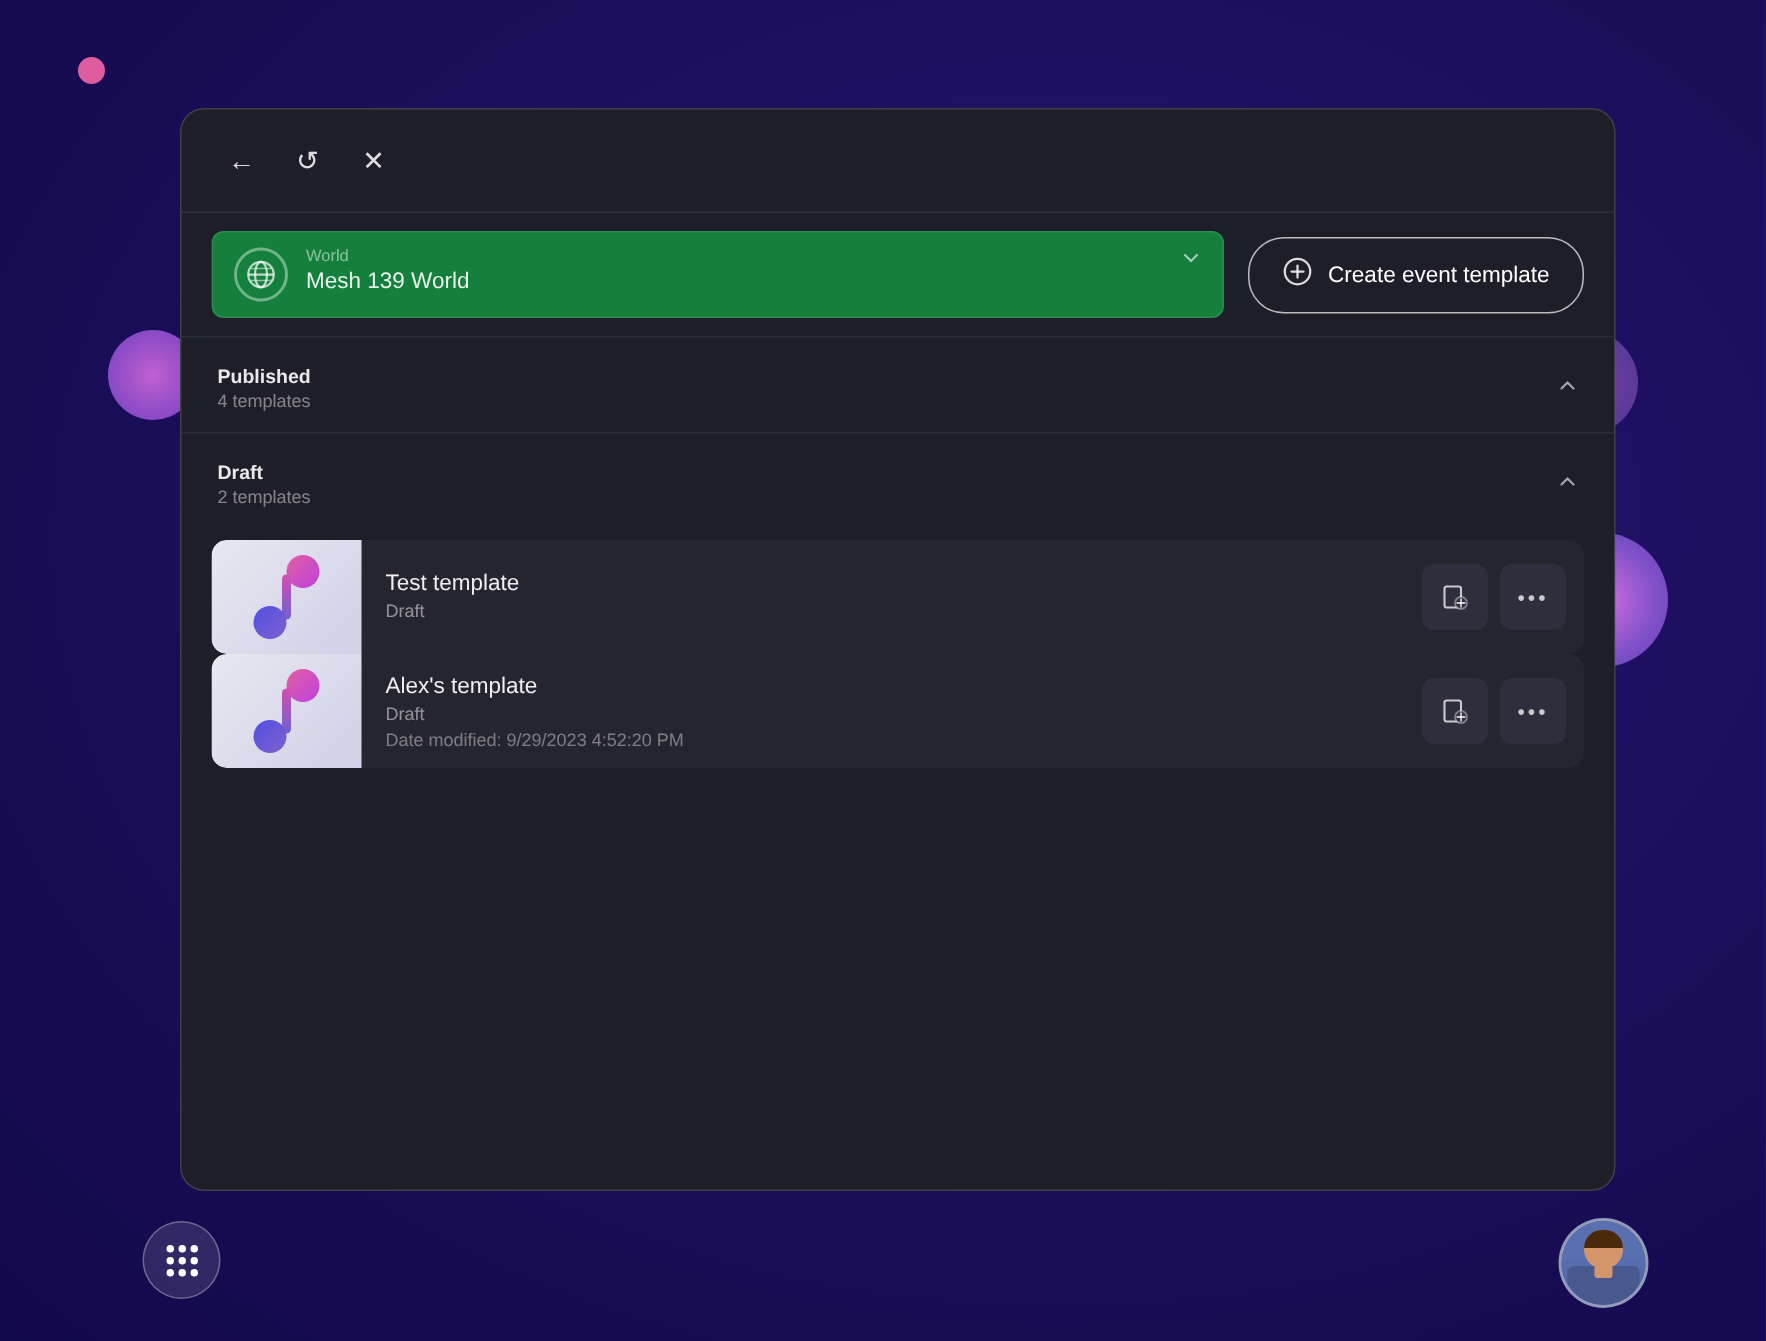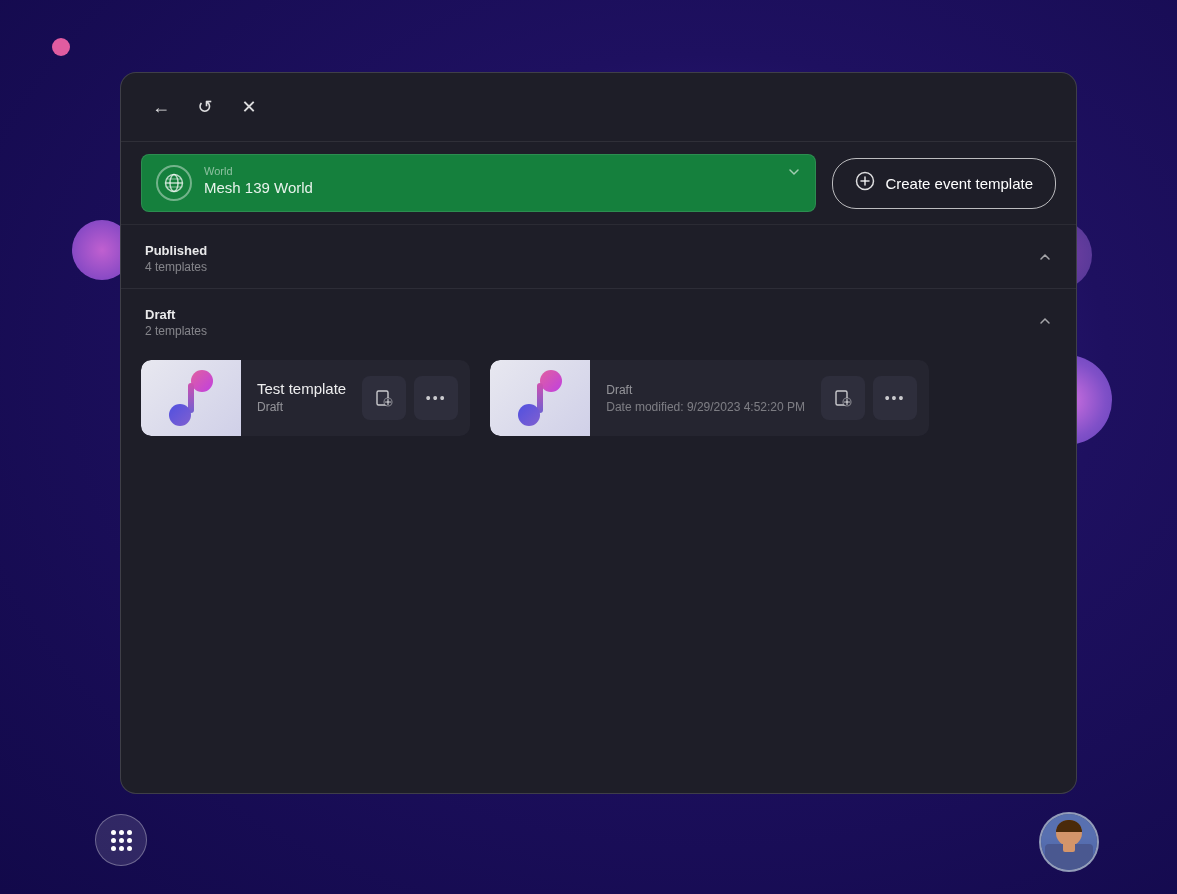--- a/index.html
+++ b/index.html
@@ -249,22 +249,22 @@
     .section-divider {
       height: 1px;
       background: rgba(255,255,255,0.07);
       margin: 0 0;
     }
 
     
     .template-list {
       padding: 8px 20px;
       display: flex;
-      flex-direction: row;
-      gap: 20px;
+      flex-direction: column;
+      gap: 0;
     }
     .template-item {
       display: flex;
       align-items: center;
       background: #252530;
       border-radius: 10px;
       overflow: hidden;
       gap: 0;
     }
     .template-thumb {
@@ -456,20 +456,21 @@
 
       <div class="template-item">
         <div class="template-thumb">
           <div class="mesh-logo">
             <div class="mesh-logo-circle-top"></div>
             <div class="mesh-logo-connector"></div>
             <div class="mesh-logo-circle-bottom"></div>
           </div>
         </div>
         <div class="template-info">
+          <div class="template-name">Alex's template</div>
           <div class="template-status">Draft</div>
           <div class="template-date">Date modified: 9/29/2023 4:52:20 PM</div>
         </div>
         <div class="template-actions">
           <button class="action-btn">
             <svg width="20" height="20" viewBox="0 0 20 20" fill="none">
               <rect x="3" y="3" width="11" height="14" rx="1.5" stroke="rgba(255,255,255,0.75)" stroke-width="1.4" fill="none"></rect>
               <circle cx="14" cy="14" r="4" fill="#2e2e3c" stroke="rgba(255,255,255,0.4)" stroke-width="1.2"></circle>
               <line x1="14" y1="11.5" x2="14" y2="16.5" stroke="rgba(255,255,255,0.75)" stroke-width="1.2" stroke-linecap="round"></line>
               <line x1="11.5" y1="14" x2="16.5" y2="14" stroke="rgba(255,255,255,0.75)" stroke-width="1.2" stroke-linecap="round"></line>

